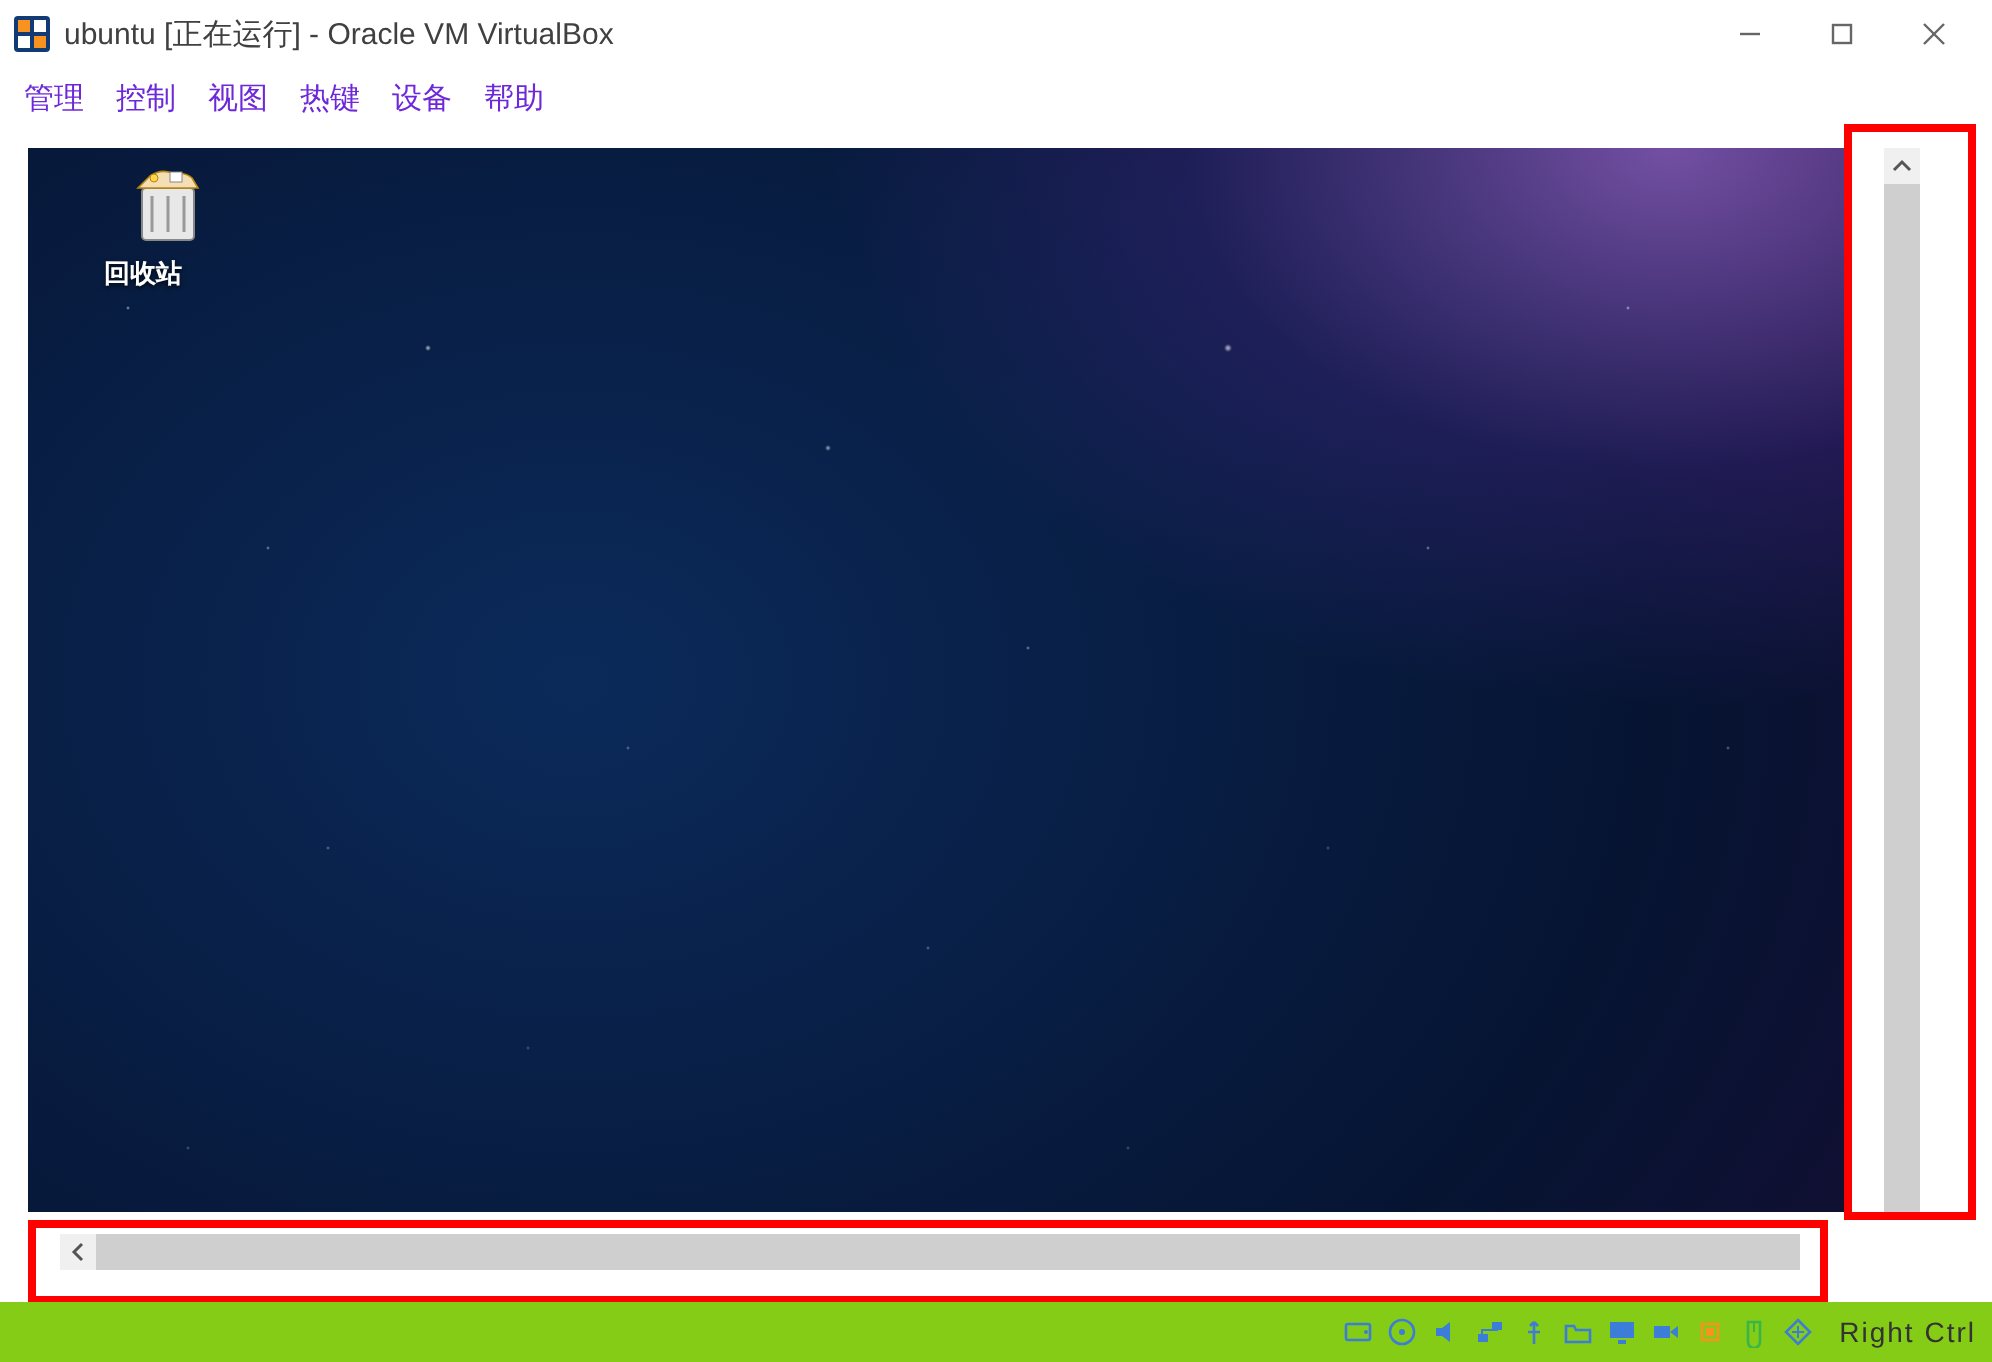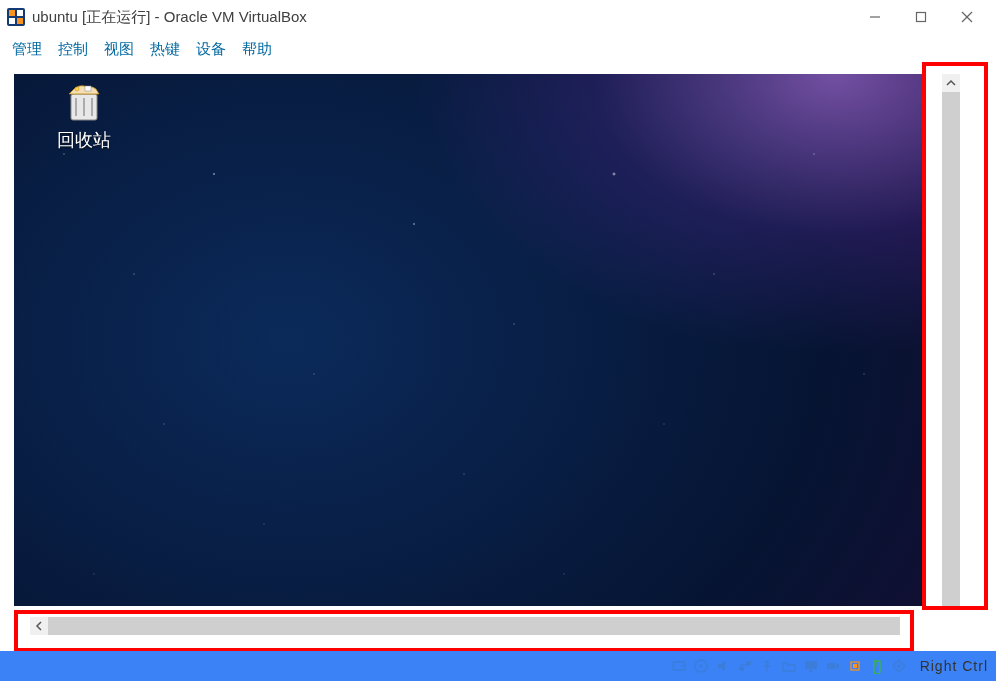--- a/index.html
+++ b/index.html
@@ -43,21 +43,21 @@
   .win-btn svg { stroke: #666; }
   
   .menubar {
     height: 30px;
     display: flex;
     align-items: center;
     padding: 0 8px;
     gap: 8px;
     background: #ffffff;
     font-size: 15px;
-    color: #0369a1;
+    color: #6d28d9;
   }
   .menubar .menu-item { padding: 2px 4px; }
   
   .content-wrap {
     position: absolute;
     top: 64px;
     left: 0;
     right: 0;
     bottom: 30px;
   }
@@ -91,23 +91,24 @@
       radial-gradient(1px 1px at 650px 350px, rgba(255,255,255,.3), transparent),
       radial-gradient(1px 1px at 850px 300px, rgba(255,255,255,.4), transparent),
       radial-gradient(1px 1px at 80px 500px, rgba(255,255,255,.3), transparent),
       radial-gradient(1px 1px at 550px 500px, rgba(255,255,255,.3), transparent);
   }
   
   .desktop-icon {
     position: absolute;
     top: 8px; left: 38px;
     width: 64px;
-    text-align: center;
+    text-align: left;
     color: #fff;
-    font-size: 18px;
+    font-size: 13px;
+    font-weight: bold;
   }
   .desktop-icon .bin {
     width: 42px; height: 42px;
     margin: 0 auto 4px;
   }
   .desktop-icon .label {
     text-shadow: 0 1px 2px rgba(0,0,0,.8);
   }
   
   .vscroll {
@@ -161,21 +162,21 @@
     top: 610px;
     left: 14px;
     width: 900px;
     height: 42px;
   }
   
   .statusbar {
     position: absolute;
     left: 0; right: 0; bottom: 0;
     height: 30px;
-    background: #3b82f6;
+    background: #84cc16;
     display: flex;
     align-items: center;
     justify-content: flex-end;
     padding: 0 8px;
     font-size: 14px;
     color: #444;
     gap: 6px;
   }
   .statusbar .indicators {
     display:flex;

